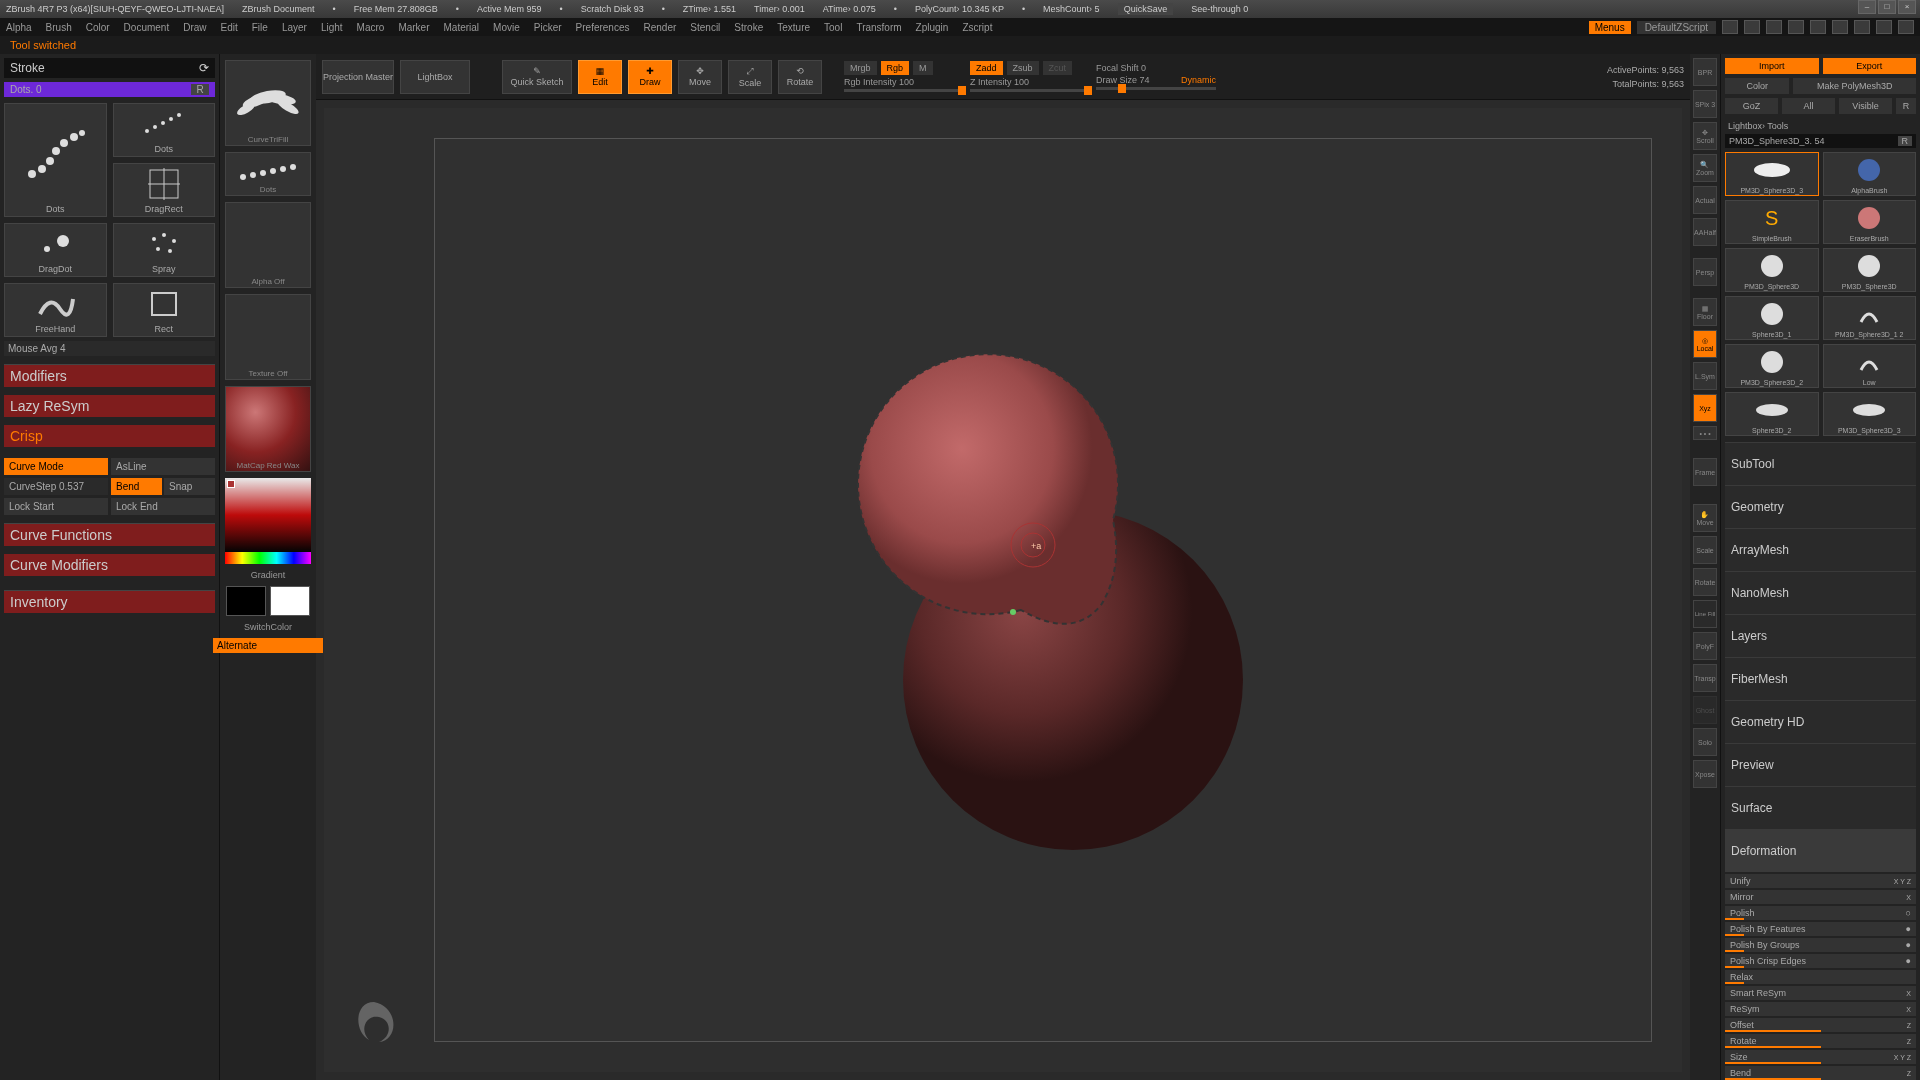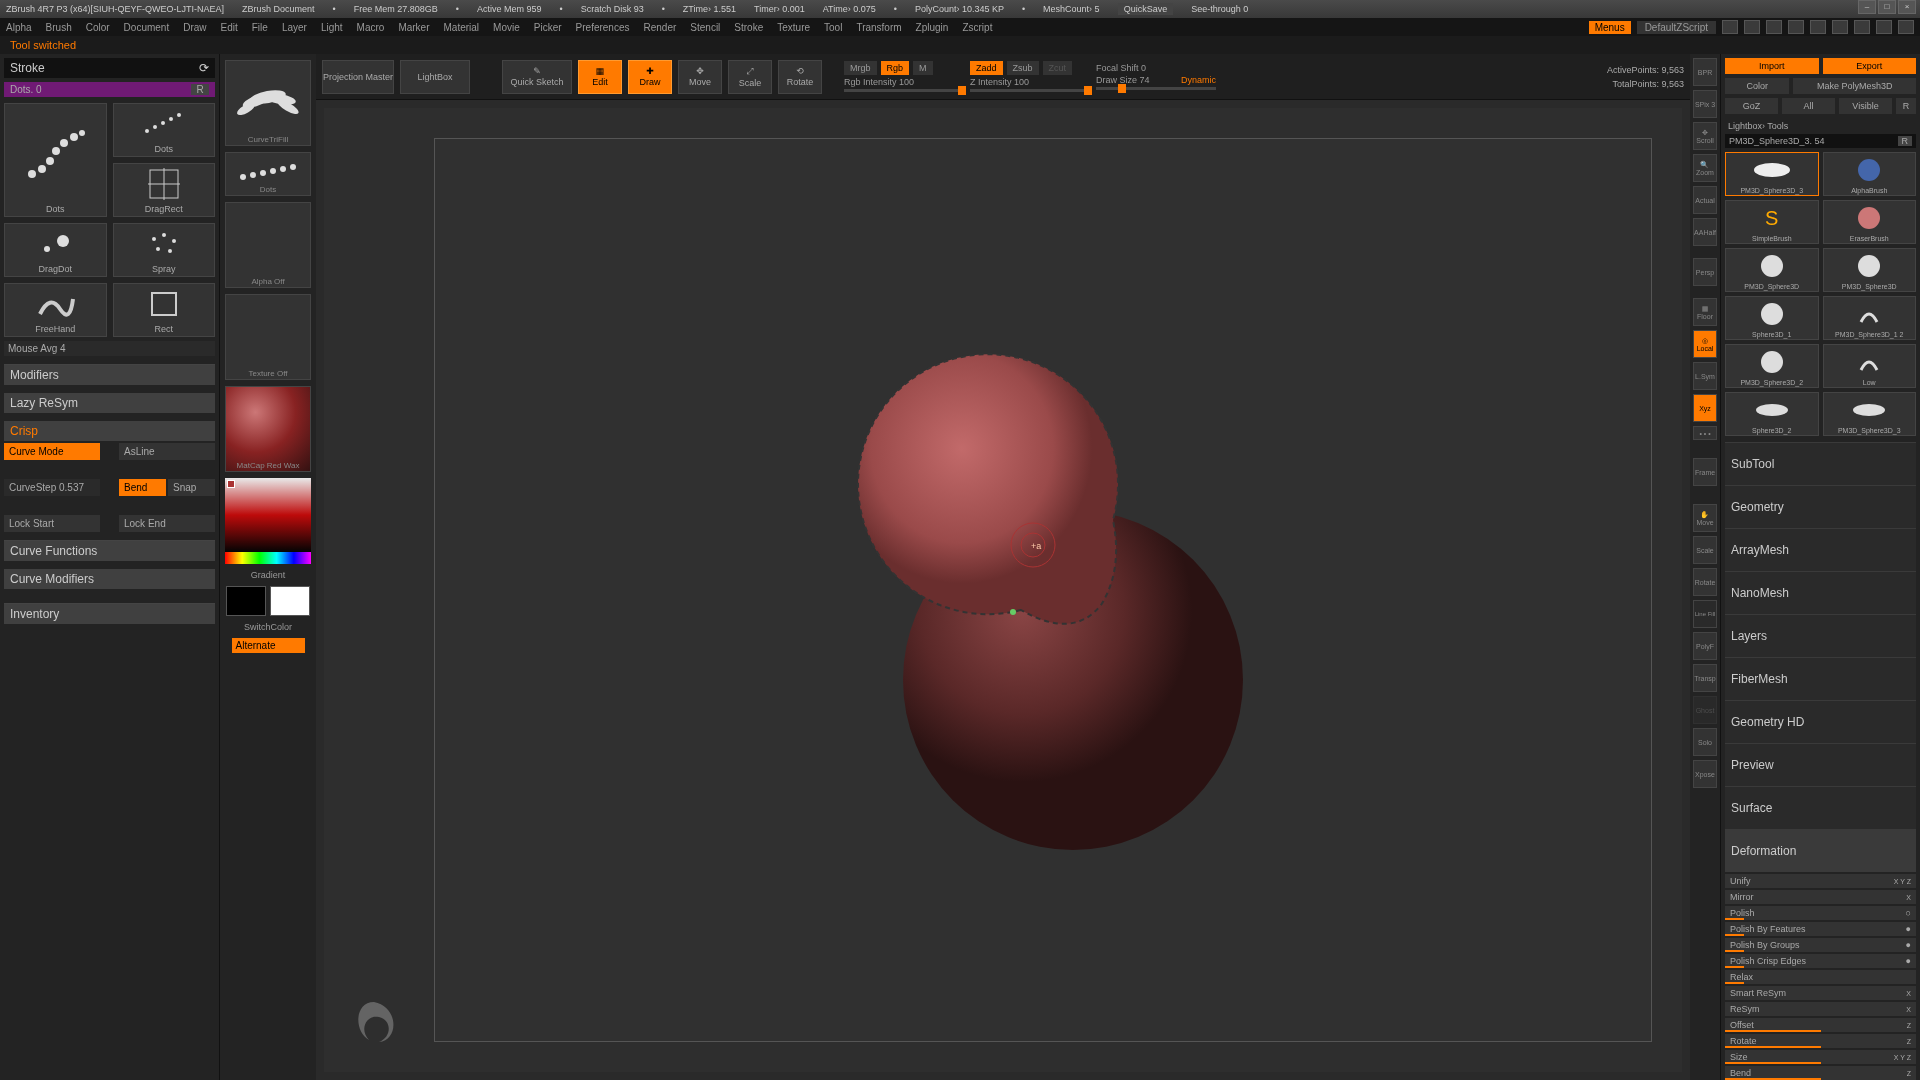--- a/index.html
+++ b/index.html
@@ -15,47 +15,47 @@
 .menubar .script-box { background: #333; padding: 1px 8px; }
 .menubar .tiny-icon { width: 16px; height: 14px; background: #3a3a3a; border: 1px solid #555; }
 
 .statusline { height: 18px; background: #1b1b1b; padding: 2px 10px; font-size: 11px; color: #ff7a00; display: flex; align-items: center; }
 
 .app { display: flex; height: calc(1080px - 54px); }
 
 
 .stroke-panel { width: 220px; background: #232323; border-right: 1px solid #111; padding: 4px; }
 .stroke-panel .hdr { background: #111; color: #ccc; padding: 3px 6px; font-size: 12px; display: flex; justify-content: space-between; }
-.dots-row { background: #701a75; padding: 2px 6px; font-size: 10px; display: flex; justify-content: space-between; margin-top: 4px; }
+.dots-row { background: #6d28d9; padding: 2px 6px; font-size: 10px; display: flex; justify-content: space-between; margin-top: 4px; }
 .dots-row .r { background: #444; width: 18px; text-align: center; }
 .stroke-grid { display: grid; grid-template-columns: 1fr 1fr; gap: 6px; margin-top: 6px; }
 .stroke-grid .cell { background: #333; height: 54px; border: 1px solid #444; font-size: 9px; text-align: center; position: relative; display: flex; flex-direction: column; justify-content: flex-end; align-items: center; padding-bottom: 2px; }
 .stroke-grid .big { grid-row: span 2; height: 114px; }
 .stroke-grid .cell .canv { flex: 1; display: flex; align-items: center; justify-content: center; }
 .svg-dots circle { fill: #ddd; }
-.section-row { background: #404040; margin-top: 8px; padding: 3px 6px; font-size: 12px; color: #ccc; }
+.section-row { background: #7f1d1d; margin-top: 8px; padding: 3px 6px; font-size: 14px; color: #ccc; }
 .section-row.top { border-top: 1px solid #444; }
-.curve-opts { display: grid; grid-template-columns: 1fr 1fr; gap: 19px; margin-top: 2px; }
+.curve-opts { display: grid; grid-template-columns: 1fr 1fr; gap: 3px; margin-top: 11px; }
 .curve-opts div { background: #333; padding: 3px 5px; font-size: 10px; }
 .curve-opts .on { background: #ff7a00; color: #000; }
 .mouse-avg { background: #2a2a2a; padding: 2px 4px; margin-top: 4px; font-size: 10px; }
 
 
 .col2 { width: 96px; background: #232323; padding: 6px 4px; display: flex; flex-direction: column; gap: 6px; align-items: center; }
 .col2 .slot { width: 86px; height: 86px; background: #333; border: 1px solid #444; position: relative; font-size: 9px; text-align: center; }
 .col2 .slot .lbl { position: absolute; bottom: 1px; left: 0; right: 0; font-size: 8px; color: #888; }
 .col2 .slot.half { height: 44px; }
 .colorpick { width: 86px; height: 86px; position: relative; }
 .colorpick .sat { position: absolute; inset: 0 0 12px 0; background: linear-gradient(to bottom, rgba(255,255,255,0.9), rgba(255,0,0,0.7), rgba(0,0,0,0.9)); }
 .colorpick .bot { position: absolute; bottom: 0; left: 0; right: 0; height: 12px; background: linear-gradient(to right, red, yellow, lime, cyan, blue, magenta); }
 .grad-lbl { font-size: 9px; color: #999; }
 .swatches { display: flex; gap: 4px; }
 .swatches div { width: 40px; height: 30px; border: 1px solid #555; }
 .switch-c { font-size: 9px; color: #999; }
-.alt-b { background: #ff7a00; color: #000; width: 73px; text-align: left; padding: 2px 4px; font-size: 10px; }
+.alt-b { background: #ff7a00; color: #000; width: 110px; text-align: left; padding: 2px 4px; font-size: 10px; }
 
 
 .center { flex: 1; display: flex; flex-direction: column; }
 .top-toolbar { height: 46px; background: #1f1f1f; display: flex; align-items: center; gap: 6px; padding: 0 6px; border-bottom: 1px solid #111; }
 .tbtn { background: #333; border: 1px solid #444; height: 34px; min-width: 44px; font-size: 9px; display: flex; flex-direction: column; align-items: center; justify-content: center; color: #aaa; gap: 1px; }
 .tbtn.on { background: #ff7a00; color: #000; border-color: #ff9a30; }
 .tbtn.wide { min-width: 70px; }
 .tslider { display: flex; flex-direction: column; font-size: 9px; color: #999; gap: 2px; min-width: 120px; }
 .tslider .bar { height: 3px; background: #444; position: relative; }
 .tslider .bar .knob { position: absolute; top: -3px; width: 8px; height: 9px; background: #ff7a00; }

